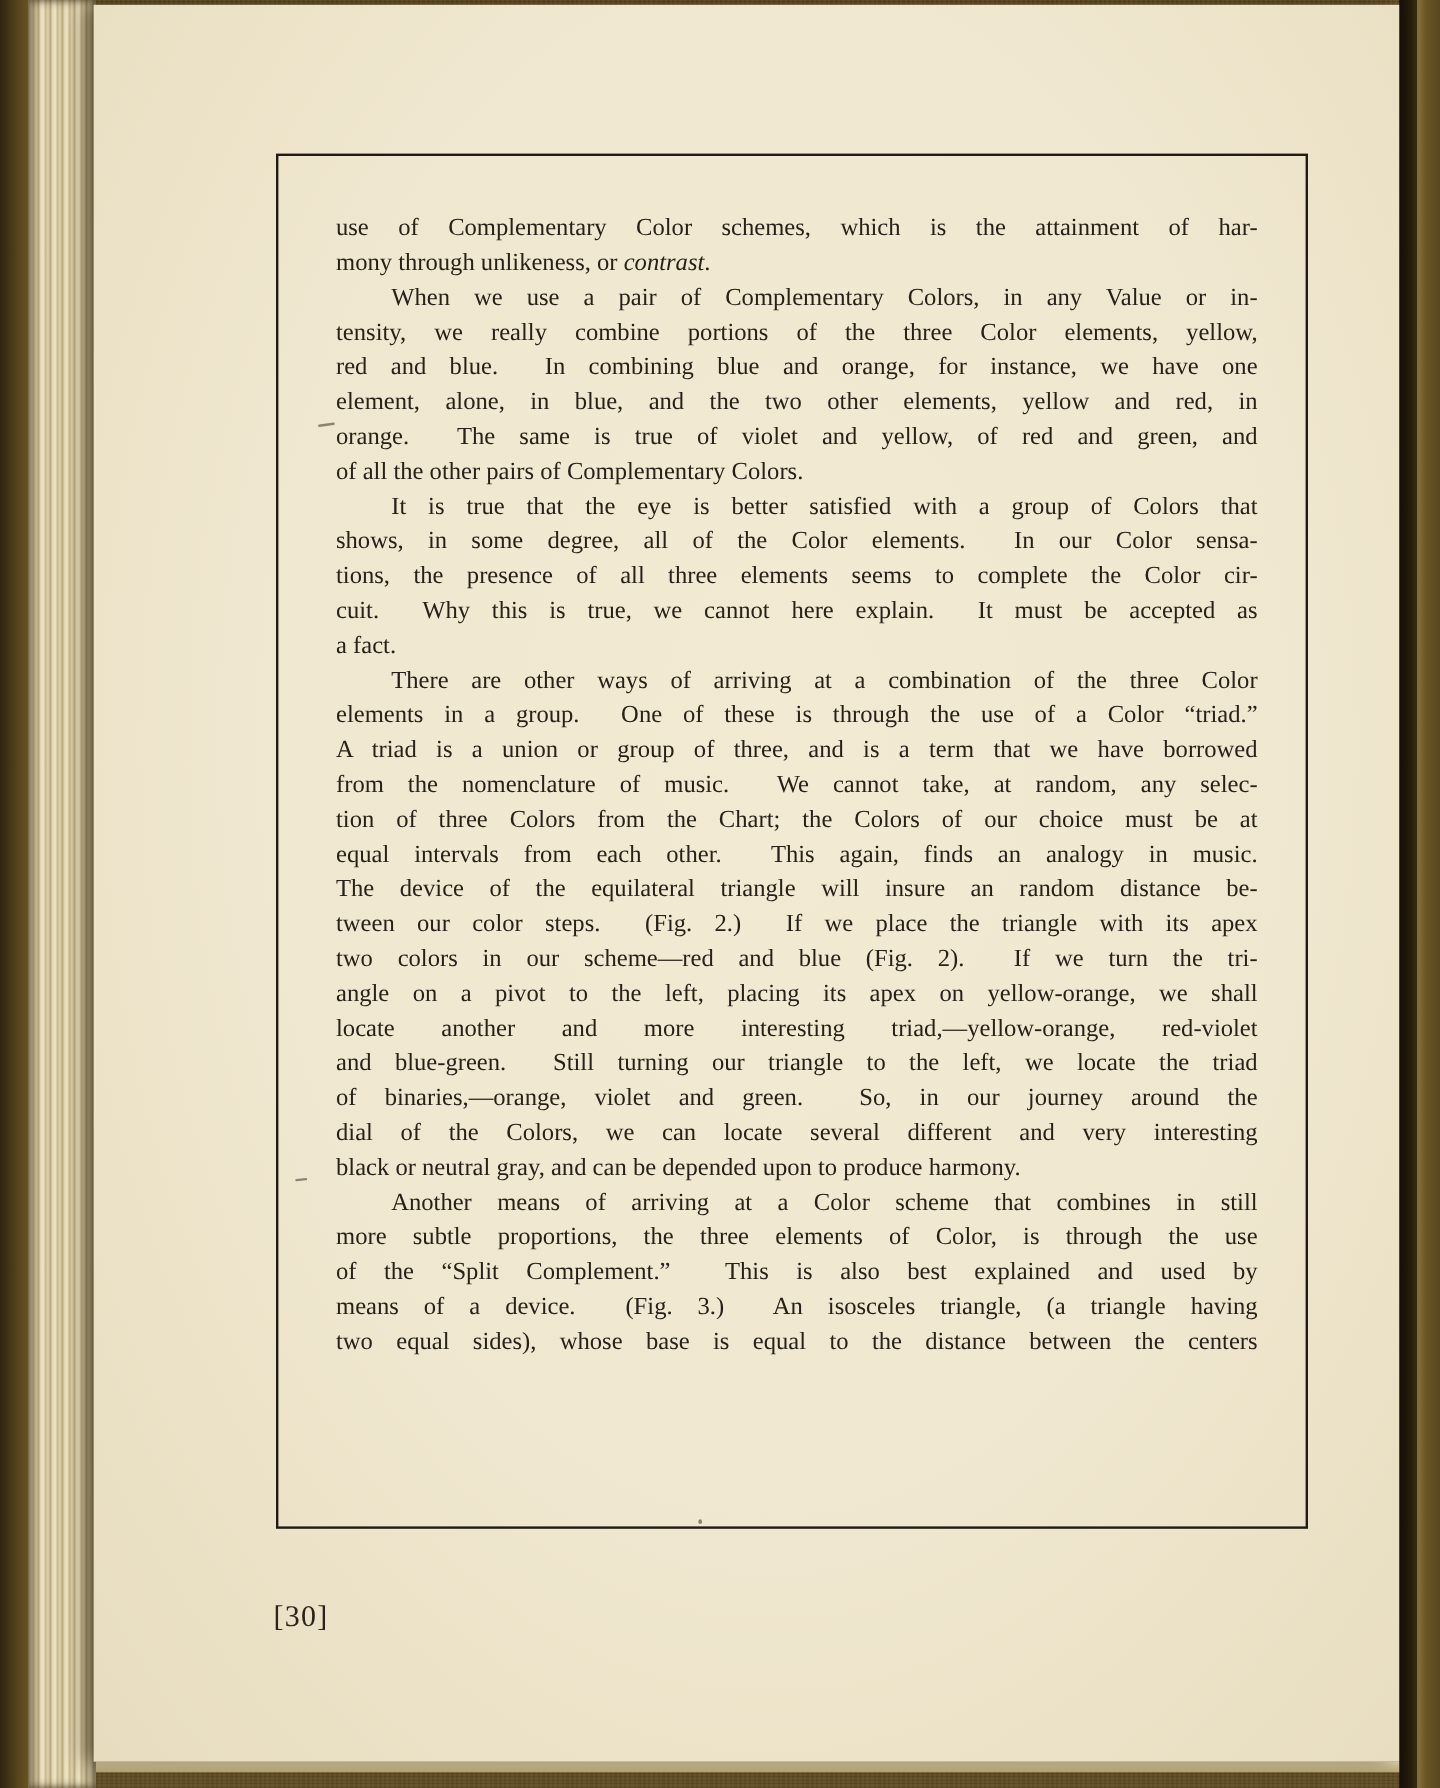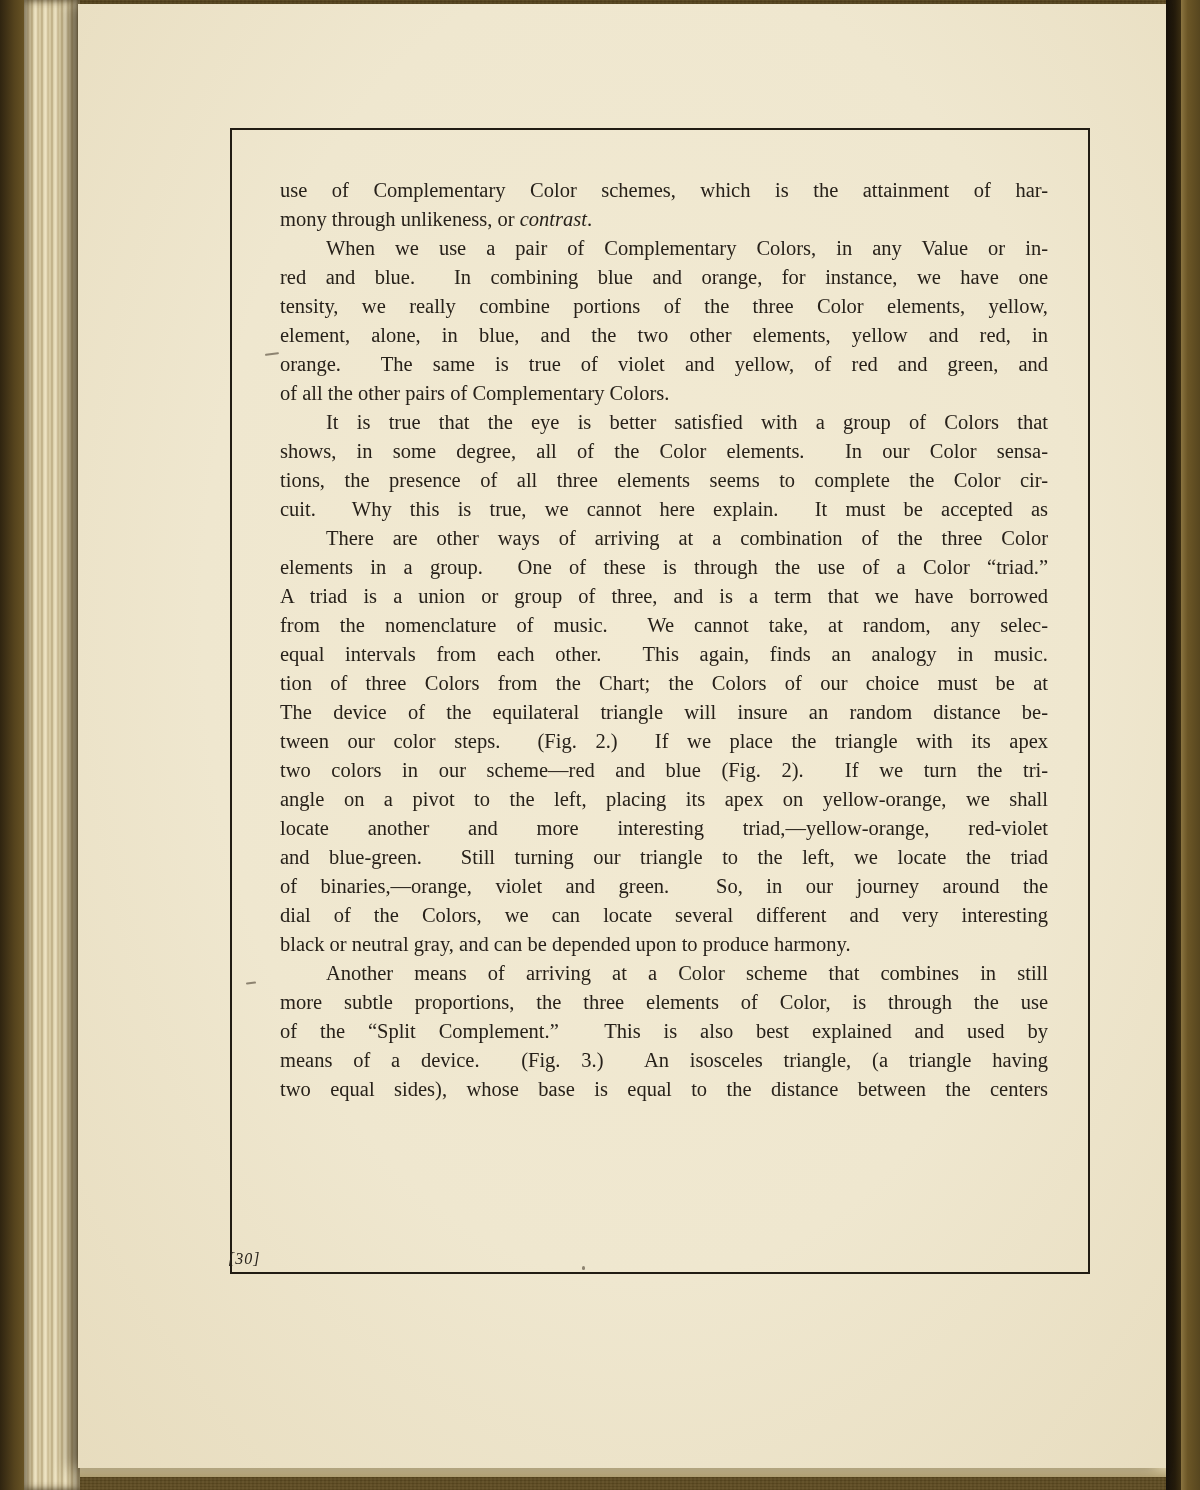--- a/index.html
+++ b/index.html
@@ -55,22 +55,22 @@
     position: absolute; left: 48px; top: 46px; width: 768px;
     font-size: 20.5px;
     line-height: 29px;
     color: var(--ink, #27211a);
     text-rendering: optimizeLegibility;
   }
   .line { text-align: justify; text-align-last: justify; }
   .line.end { text-align-last: auto; }
   .line.indent { padding-left: 46px; }
   .page-number {
-    position: absolute; left: 150px; top: 1246px;
-    font-style: italic; font-size: 16px; letter-spacing: 1px;
+    position: absolute; left: 150px; top: 1330px;
+    font-size: 25px; letter-spacing: 1px;
     color: #2a241c;
   }
   .artifact {
     position: absolute; background: rgba(60,50,35,0.55); border-radius: 2px;
   }
   .artifact.a1 { left: 187px; top: 349px; width: 14px; height: 2px; transform: rotate(-8deg); }
   .artifact.a2 { left: 168px; top: 978px; width: 10px; height: 2px; transform: rotate(-6deg); }
   .artifact.a3 { left: 504px; top: 1262px; width: 3px; height: 4px; }
 </style>
 </head>
@@ -85,39 +85,40 @@
 
   <div class="page">
     <div class="text-frame">
       <div class="text-body" id="text-body">
           <div class="para">
             <div class="line">use of Complementary Color schemes, which is the attainment of har-</div>
             <div class="line end">mony through unlikeness, or <i>contrast</i>.</div>
           </div>
           <div class="para">
             <div class="line indent">When we use a pair of Complementary Colors, in any Value or in-</div>
+            <div class="line">tensity, we really combine portions of the three Color elements, yellow,</div>
             <div class="line">red and blue.&nbsp; In combining blue and orange, for instance, we have one</div>
-            <div class="line">tensity, we really combine portions of the three Color elements, yellow,</div>
             <div class="line">element, alone, in blue, and the two other elements, yellow and red, in</div>
             <div class="line">orange.&nbsp; The same is true of violet and yellow, of red and green, and</div>
             <div class="line end">of all the other pairs of Complementary Colors.</div>
           </div>
           <div class="para">
             <div class="line indent">It is true that the eye is better satisfied with a group of Colors that</div>
             <div class="line">shows, in some degree, all of the Color elements.&nbsp; In our Color sensa-</div>
             <div class="line">tions, the presence of all three elements seems to complete the Color cir-</div>
             <div class="line">cuit.&nbsp; Why this is true, we cannot here explain.&nbsp; It must be accepted as</div>
+            <div class="line end">a fact.</div>
           </div>
           <div class="para">
             <div class="line indent">There are other ways of arriving at a combination of the three Color</div>
             <div class="line">elements in a group.&nbsp; One of these is through the use of a Color “triad.”</div>
             <div class="line">A triad is a union or group of three, and is a term that we have borrowed</div>
             <div class="line">from the nomenclature of music.&nbsp; We cannot take, at random, any selec-</div>
+            <div class="line">tion of three Colors from the Chart; the Colors of our choice must be at</div>
             <div class="line">equal intervals from each other.&nbsp; This again, finds an analogy in music.</div>
-            <div class="line">tion of three Colors from the Chart; the Colors of our choice must be at</div>
             <div class="line">The device of the equilateral triangle will insure an random distance be-</div>
             <div class="line">tween our color steps.&nbsp; (Fig. 2.)&nbsp; If we place the triangle with its apex</div>
             <div class="line">two colors in our scheme—red and blue (Fig. 2).&nbsp; If we turn the tri-</div>
             <div class="line">angle on a pivot to the left, placing its apex on yellow-orange, we shall</div>
             <div class="line">locate another and more interesting triad,—yellow-orange, red-violet</div>
             <div class="line">and blue-green.&nbsp; Still turning our triangle to the left, we locate the triad</div>
             <div class="line">of binaries,—orange, violet and green.&nbsp; So, in our journey around the</div>
             <div class="line">dial of the Colors, we can locate several different and very interesting</div>
             <div class="line end">black or neutral gray, and can be depended upon to produce harmony.</div>
           </div>

